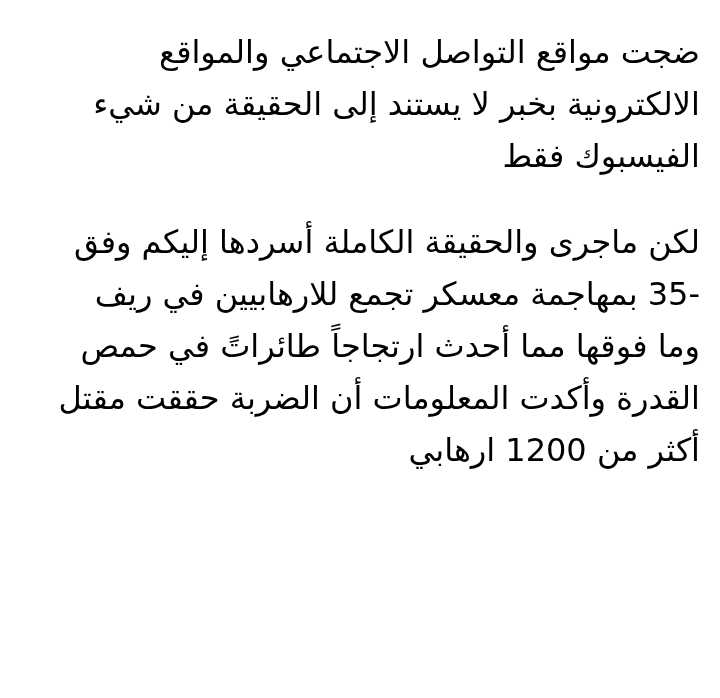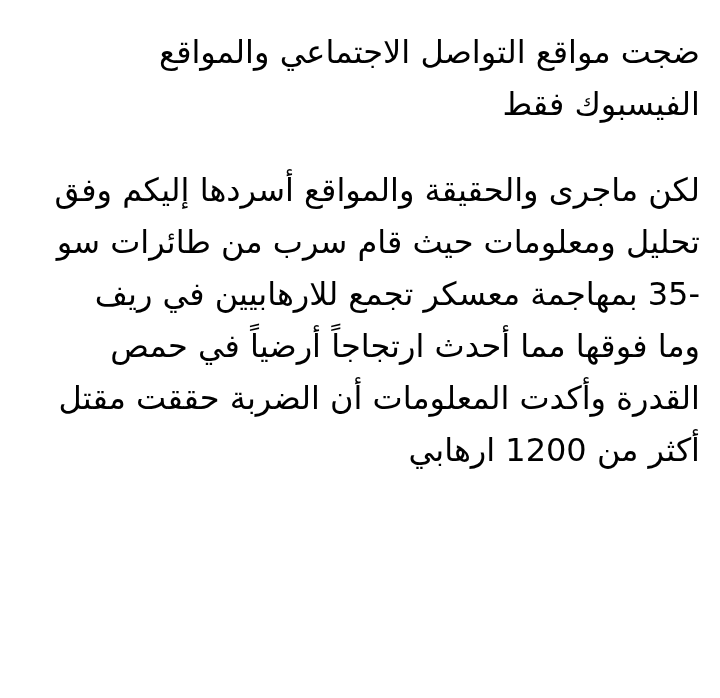--- a/index.html
+++ b/index.html
@@ -37,26 +37,26 @@
   }
 </style>
 </head>
 <body>
 
 <main class="page">
   <article class="text-block">
 
     <p class="para">
       <span class="line">ضجت مواقع التواصل الاجتماعي والمواقع</span>
+      <span class="line">الالكترونية بخبر لا يستند إلى الحقيقة من شيء</span>
       <span class="line">الفيسبوك فقط</span>
     </p>
 
     <p class="para">
-      <span class="line">لكن ماجرى والحقيقة والمواقع أسردها إليكم وفق</span>
-      <span class="line">تحليل ومعلومات حيث قام سرب من طائرات سو</span>
+      <span class="line">لكن ماجرى والحقيقة الكاملة أسردها إليكم وفق</span>
       <span class="line">-35 بمهاجمة معسكر تجمع للارهابيين في ريف</span>
-      <span class="line">وما فوقها مما أحدث ارتجاجاً أرضياً في حمص</span>
+      <span class="line">وما فوقها مما أحدث ارتجاجاً طائراتً في حمص</span>
       <span class="line">القدرة وأكدت المعلومات أن الضربة حققت مقتل</span>
       <span class="line">أكثر من 1200 ارهابي</span>
     </p>
 
   </article>
 </main>
 
 </body></html>

